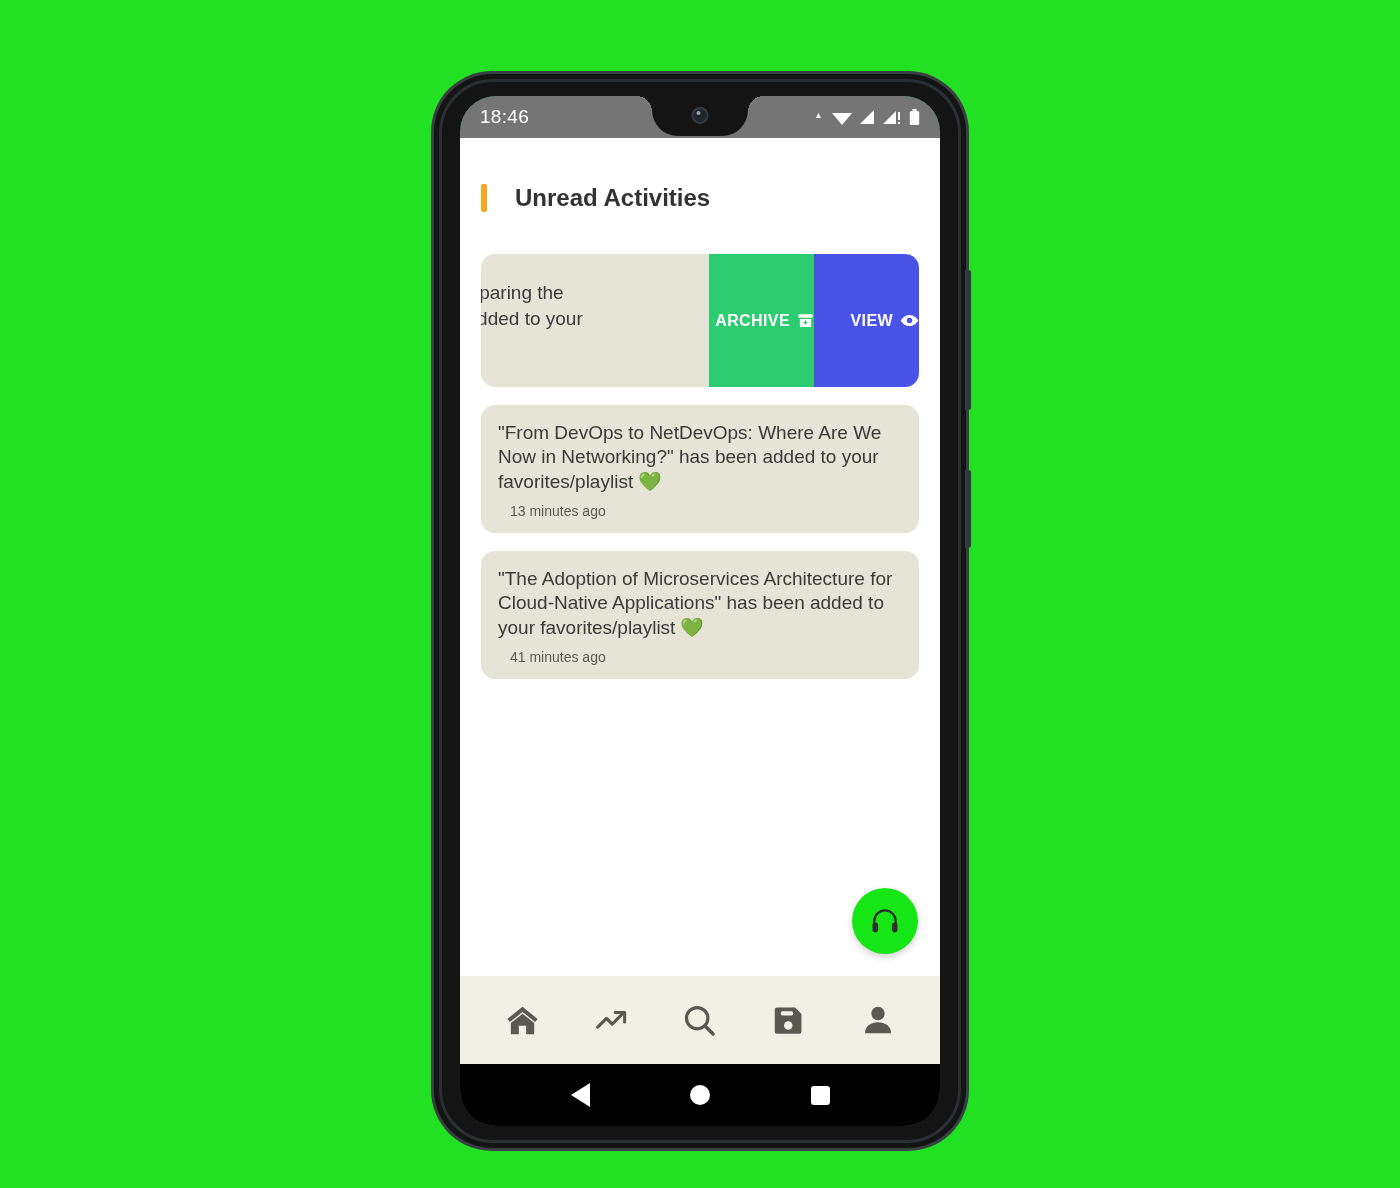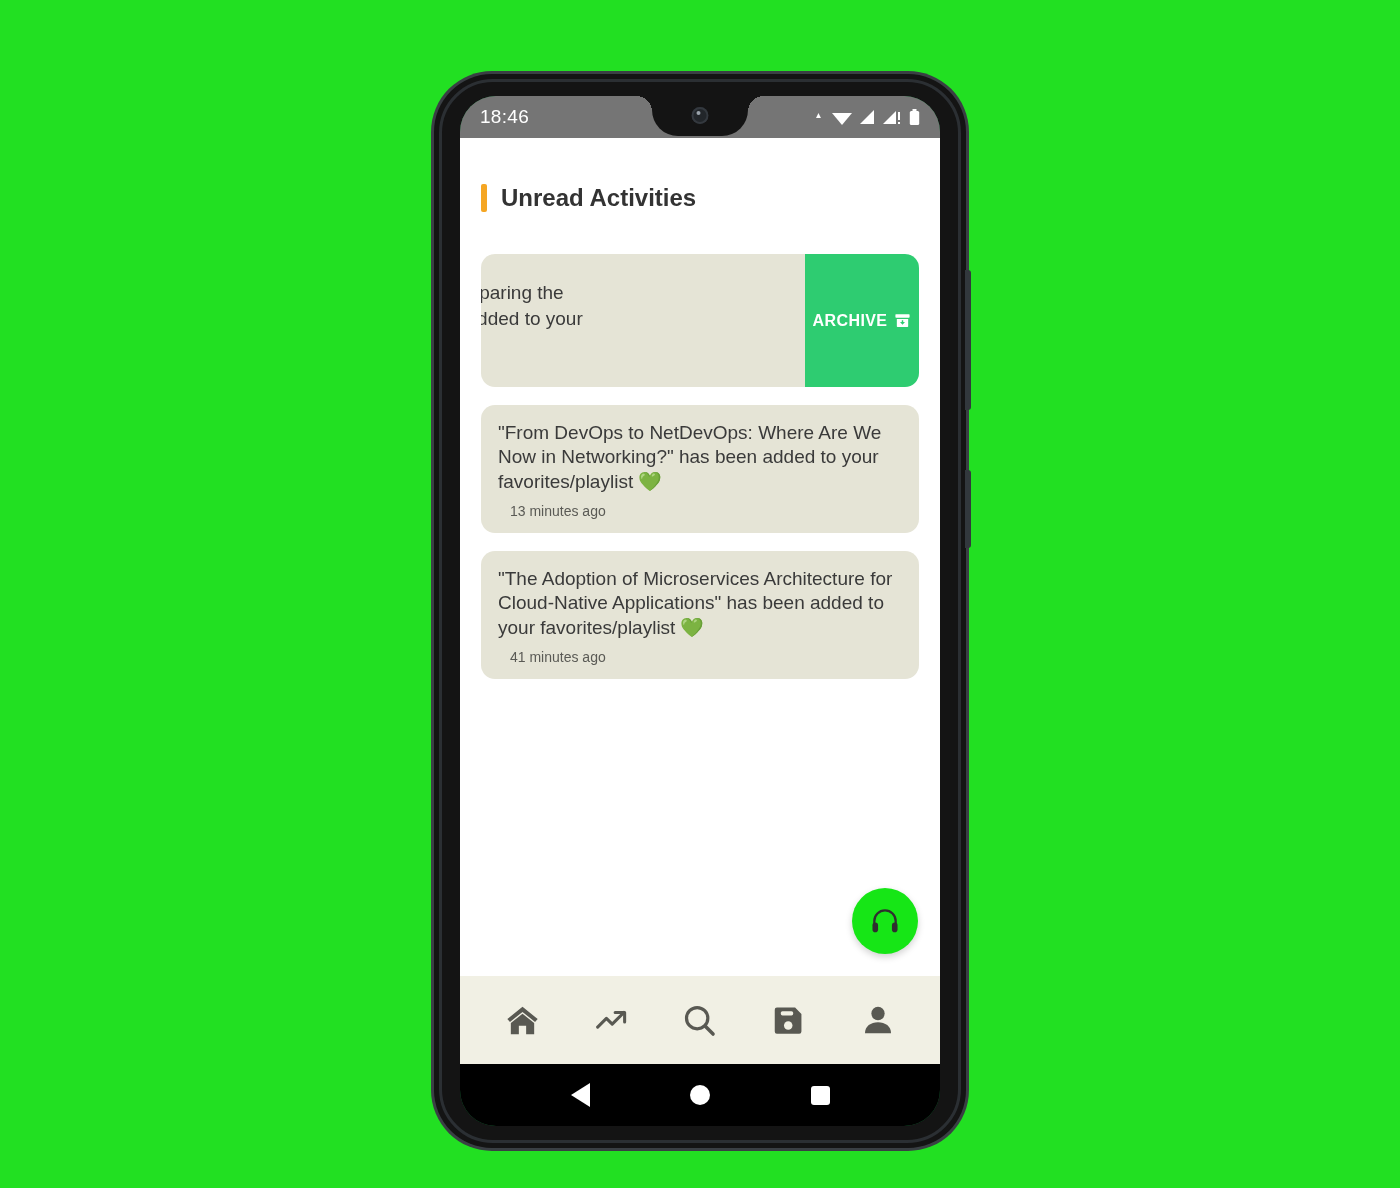--- a/index.html
+++ b/index.html
@@ -184,21 +184,21 @@
   .content {
     flex: 1 1 auto;
     background: #ffffff;
     position: relative;
     overflow: hidden;
   }
 
   .section-header {
     display: flex;
     align-items: center;
-    gap: 14px;
+    gap: 28px;
     padding: 46px 0 0 21px;
   }
   .accent-bar {
     width: 6px;
     height: 28px;
     background: #f5a623;
     border-radius: 2px;
   }
   .section-title {
     font-size: 24px;
@@ -228,24 +228,24 @@
   }
   .swipe-body .msg {
     font-size: 19px;
     color: #3a3a3a;
     line-height: 1.35;
     white-space: nowrap;
     margin-left: -62px;
   }
   .swipe-action {
     flex: 0 0 auto;
-    width: 114px;
-    display: flex;
-    align-items: center;
-    justify-content: center;
+    width: 105px;
+    display: flex;
+    align-items: center;
+    justify-content: flex-end;
     gap: 7px;
     color: #ffffff;
     font-size: 16px;
     font-weight: bold;
     letter-spacing: .4px;
     cursor: pointer;
   }
   .swipe-action.archive { background: #2ecc71; }
   .swipe-action.view    { background: #4a53e8; }
 
@@ -388,20 +388,27 @@
             <div class="msg">been added to your</div>
           </div>
           <div class="swipe-action archive">
             <span>ARCHIVE</span>
             <svg width="17" height="17" viewBox="0 0 24 24">
               <rect x="2" y="3" width="20" height="5" rx="1" fill="#ffffff"></rect>
               <path d="M4 10 h16 v10 a1 1 0 0 1 -1 1 H5 a1 1 0 0 1 -1 -1 Z" fill="#ffffff"></path>
               <path d="M12 18 L8.5 14 H11 V11.5 H13 V14 H15.5 Z" fill="#2ecc71"></path>
             </svg>
           </div>
+          <div class="swipe-action view">
+            <span>VIEW</span>
+            <svg width="19" height="19" viewBox="0 0 24 24">
+              <path d="M12 5C6.5 5 2.3 9.1 1 12c1.3 2.9 5.5 7 11 7s9.7-4.1 11-7c-1.3-2.9-5.5-7-11-7z" fill="#ffffff"></path>
+              <circle cx="12" cy="12" r="3.4" fill="#4a53e8"></circle>
+            </svg>
+          </div>
         </div>
 
         <div class="card">
           <div class="card-msg">
             <span>"From DevOps to NetDevOps: Where Are We Now in Networking?" has been added to your favorites/playlist</span>
             <span class="heart">💚</span>
           </div>
           <div class="card-time">13 minutes ago</div>
         </div>
 

